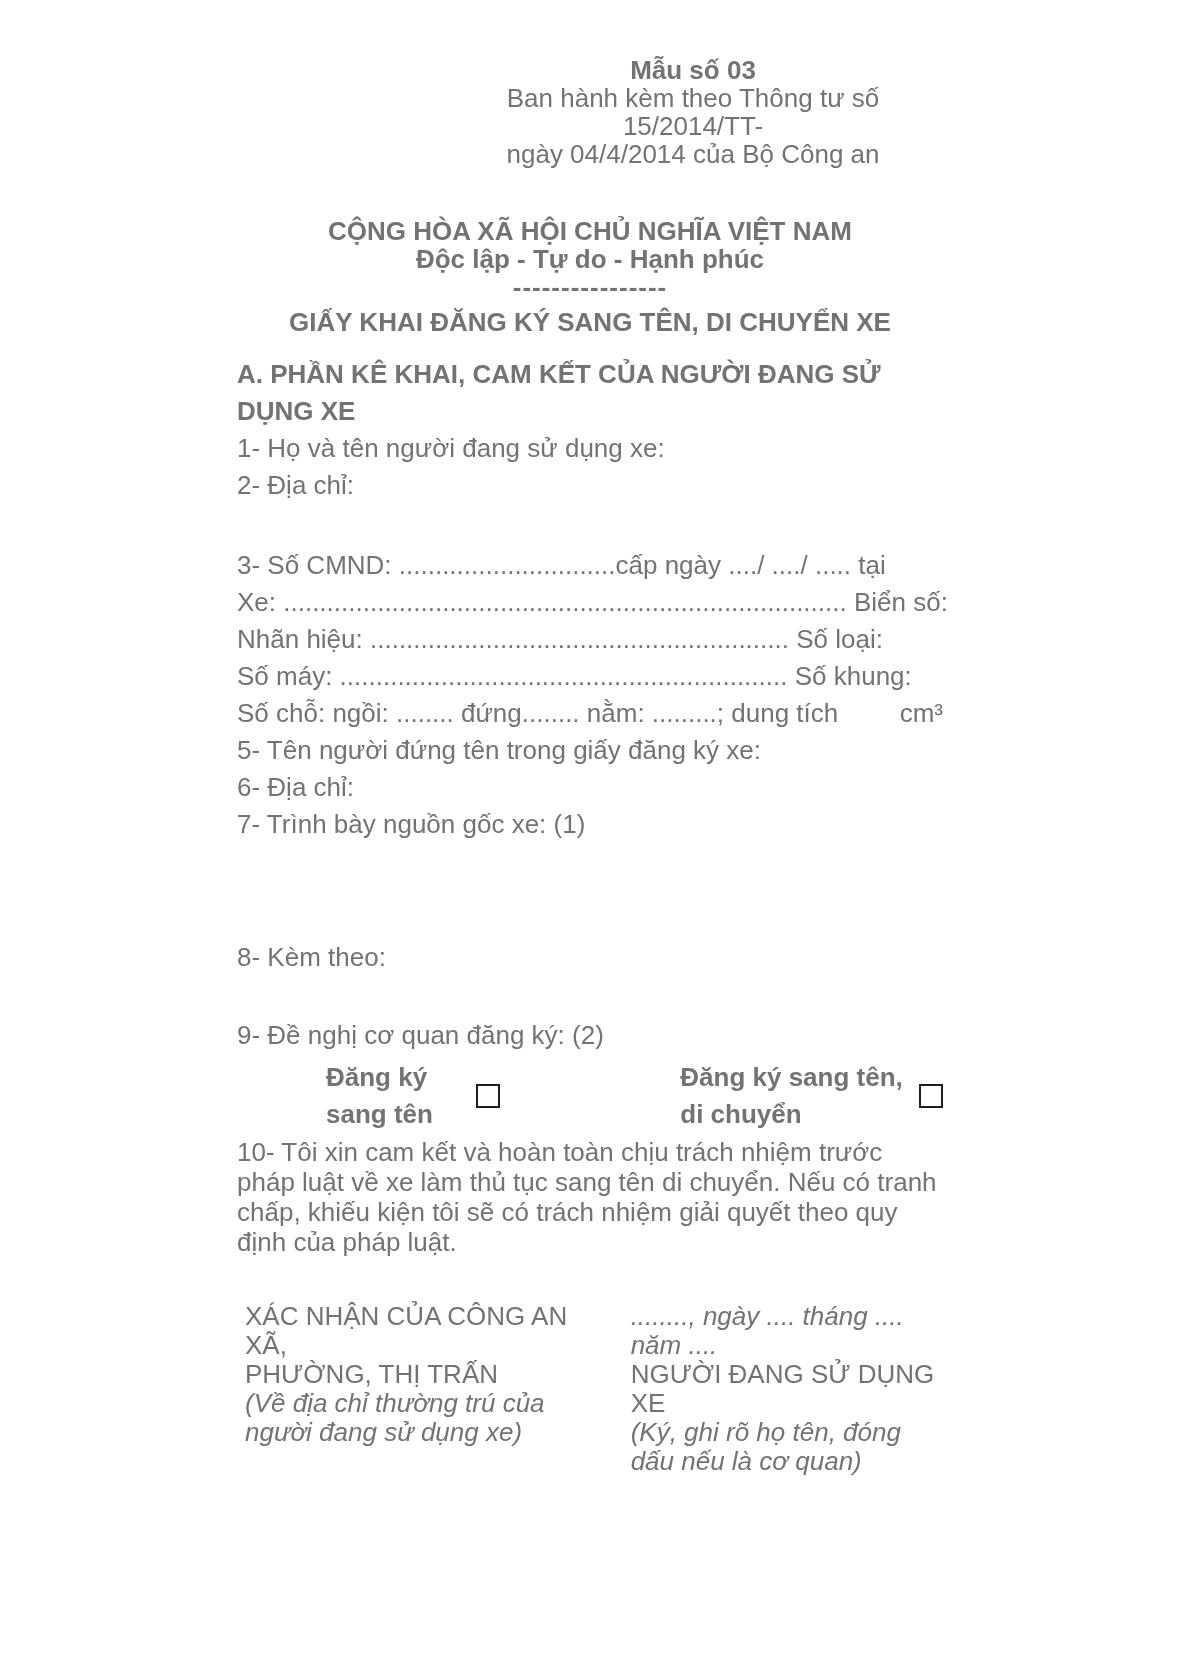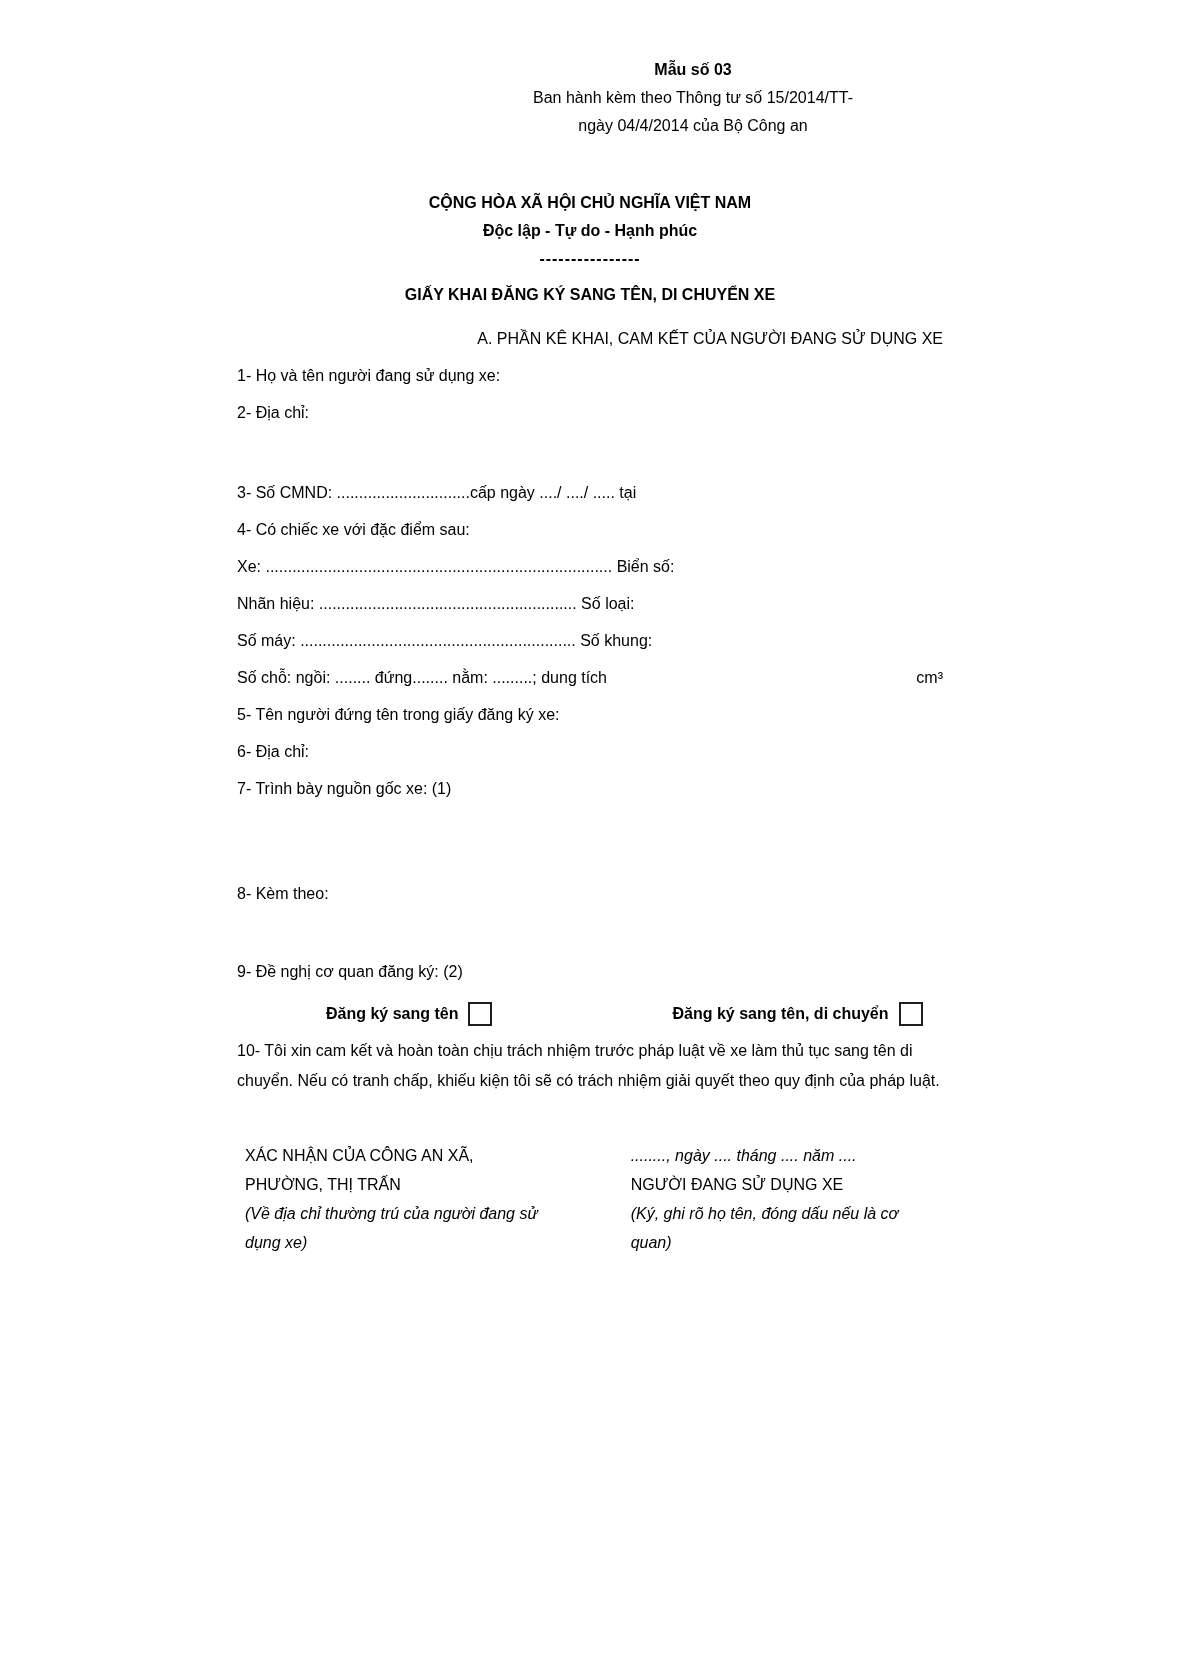--- a/index.html
+++ b/index.html
@@ -2,23 +2,23 @@
 <html><head>
 <meta charset="utf-8">
 <style>
   html, body { margin: 0; padding: 0; background: #ffffff; }
   .page {
     position: relative;
     width: 972px;
     min-height: 1669px;
     margin: 0 auto;
     background: #ffffff;
-    color: #000000;
+    color: #737373;
     font-family: "Liberation Sans", sans-serif;
-    font-size: 16px;
+    font-size: 26px;
     overflow: hidden;
   }
   .content { padding: 0 133px; }
   .bold { font-weight: bold; }
 
   
   .form-ref {
     width: 480px;
     margin: 56px 10px 0 auto;
     text-align: center;
@@ -34,29 +34,28 @@
   }
   .national .divider { letter-spacing: 1px; }
 
   .form-title {
     text-align: center;
     font-weight: bold;
     line-height: 37px;
     margin-top: 3px;
   }
   .section-heading {
-    font-weight: normal;
+    font-weight: bold;
     line-height: 37px;
-    margin-top: 7px;
-    text-align: right;
+    margin-top: 15px;
   }
 
   .line { line-height: 37px; white-space: nowrap; }
   .mt-blankline { margin-top: 43px; }
-  .mt-item8 { margin-top: 68px; }
+  .mt-item8 { margin-top: 96px; }
   .mt-item9 { margin-top: 41px; }
 
   .row-split {
     display: flex;
     justify-content: space-between;
     line-height: 37px;
     white-space: nowrap;
   }
 
   .checkbox-row {
@@ -110,21 +109,20 @@
       <div class="divider">----------------</div>
     </div>
 
     <div class="form-title">GIẤY KHAI ĐĂNG KÝ SANG TÊN, DI CHUYỂN XE</div>
 
     <div class="section-heading">A. PHẦN KÊ KHAI, CAM KẾT CỦA NGƯỜI ĐANG SỬ DỤNG XE</div>
 
     <div class="line">1- Họ và tên người đang sử dụng xe:</div>
     <div class="line">2- Địa chỉ:</div>
     <div class="line mt-blankline">3- Số CMND: ..............................cấp ngày ..../ ..../ ..... tại</div>
-    <div class="line">4- Có chiếc xe với đặc điểm sau:</div>
 
     <div class="line">Xe: .............................................................................. Biển số:</div>
     <div class="line">Nhãn hiệu: .......................................................... Số loại:</div>
     <div class="line">Số máy: .............................................................. Số khung:</div>
 
     <div class="row-split">
       <span>Số chỗ: ngồi: ........ đứng........ nằm: .........; dung tích</span>
       <span>cm³</span>
     </div>
 

